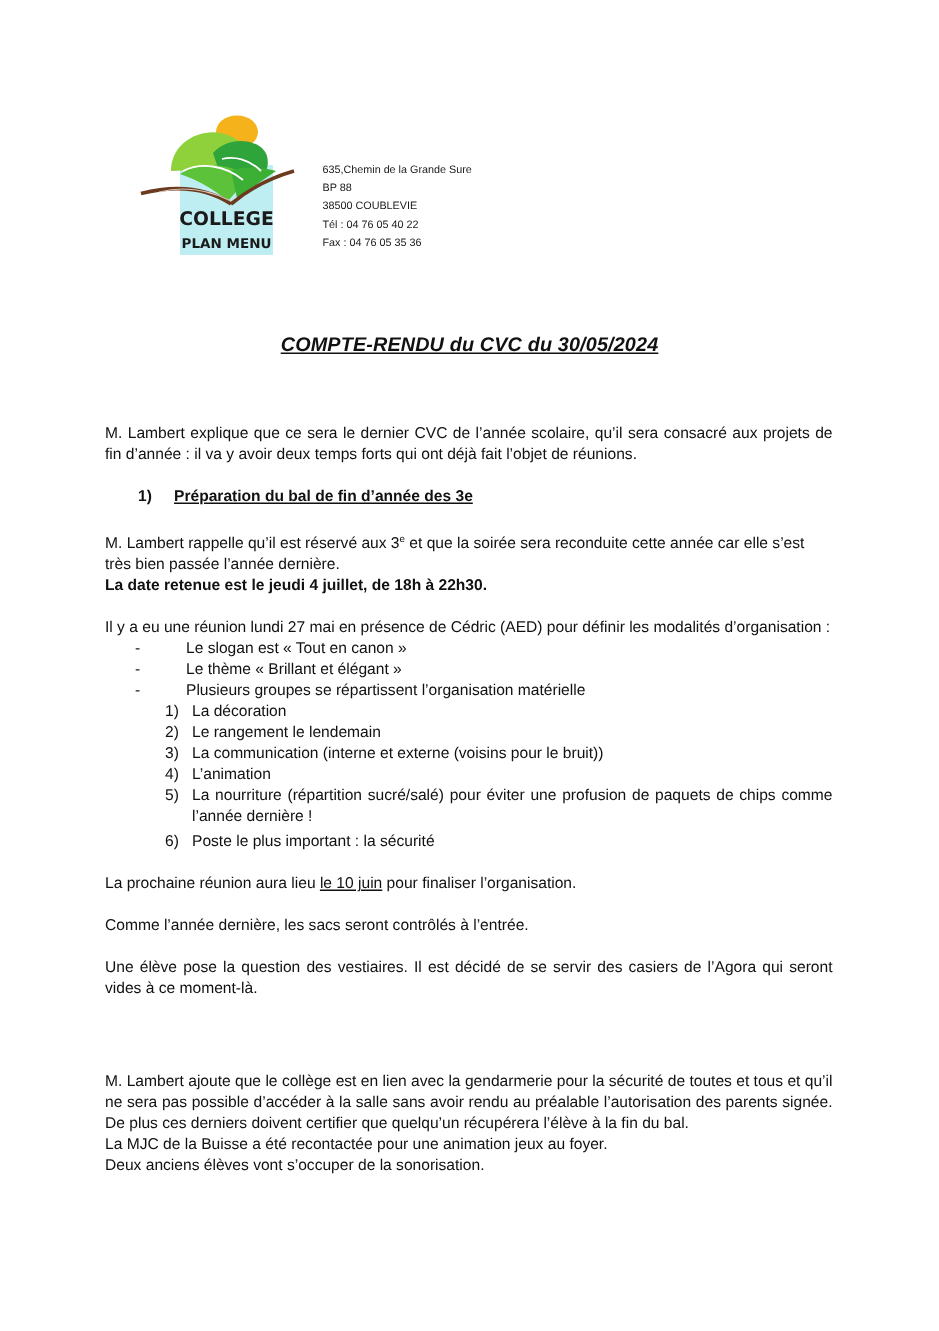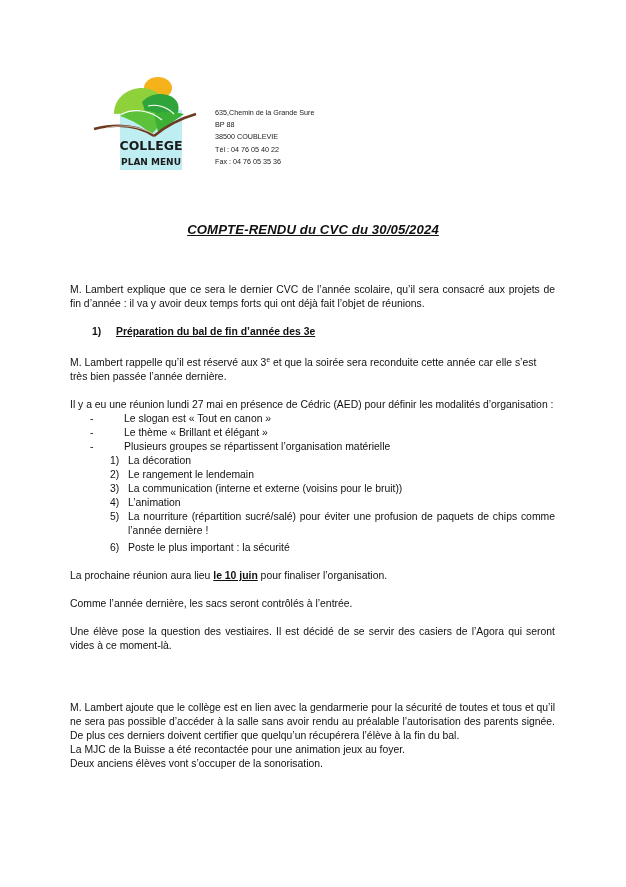--- a/index.html
+++ b/index.html
@@ -85,21 +85,21 @@
       padding-left: 20px;
     }
     .dash-list .dash { width: 34px; }
     .num-list { margin: 0; padding: 0; list-style: none; }
     .num-list li {
       display: flex;
       padding-left: 40px;
     }
     .num-list .n { width: 18px; flex-shrink: 0; }
     .num-list .t { flex: 1; }
-    .u { text-decoration: underline; font-weight: bold; }
+    .u { text-decoration: underline; font-weight: normal; }
   </style>
 </head>
 <body>
 
 <div class="page">
 
   <div class="logo">
     <svg width="110" height="96" viewBox="0 0 110 96">
 
       <rect x="28" y="36" width="62" height="60" fill="#bfeef2"></rect>
@@ -137,20 +137,21 @@
     <p class="para justify">M. Lambert explique que ce sera le dernier CVC de l’année scolaire, qu’il sera consacré aux projets de fin d’année : il va y avoir deux temps forts qui ont déjà fait l’objet de réunions.</p>
     <div class="gap"></div>
 
     <div class="section-heading">
       <span class="num">1)</span>
       <span class="txt">Préparation du bal de fin d’année des 3e</span>
     </div>
     <div class="gap"></div>
 
     <p class="para"><span>M. Lambert rappelle qu’il est réservé aux 3</span><sup style="font-size:6.5px;">e</sup><span> et que la soirée sera reconduite cette année car elle s’est très bien passée l’année dernière.</span></p>
+    <p class="para bold">La date retenue est le jeudi 4 juillet, de 18h à 22h30.</p>
     <div class="gap"></div>
 
     <p class="para justify" style="text-align-last:left;">Il y a eu une réunion lundi 27 mai en présence de Cédric (AED) pour définir les modalités d’organisation :</p>
 
     <ul class="dash-list">
       <li>
           <span class="dash">-</span>
           <span>Le slogan est « Tout en canon »</span>
         </li>
       <li>

